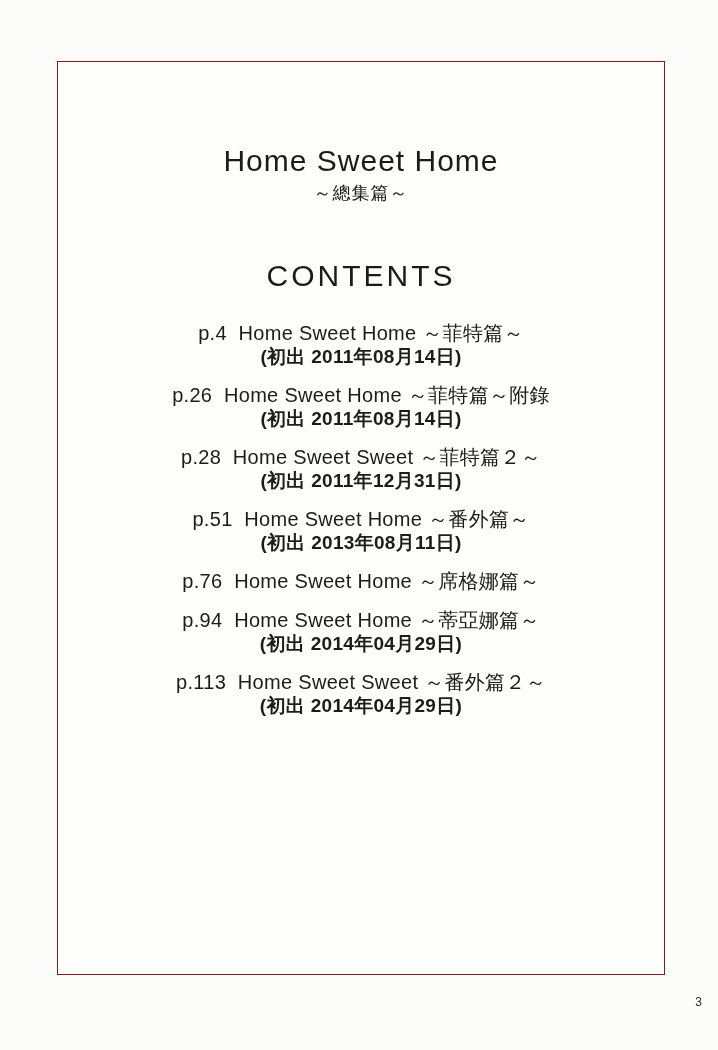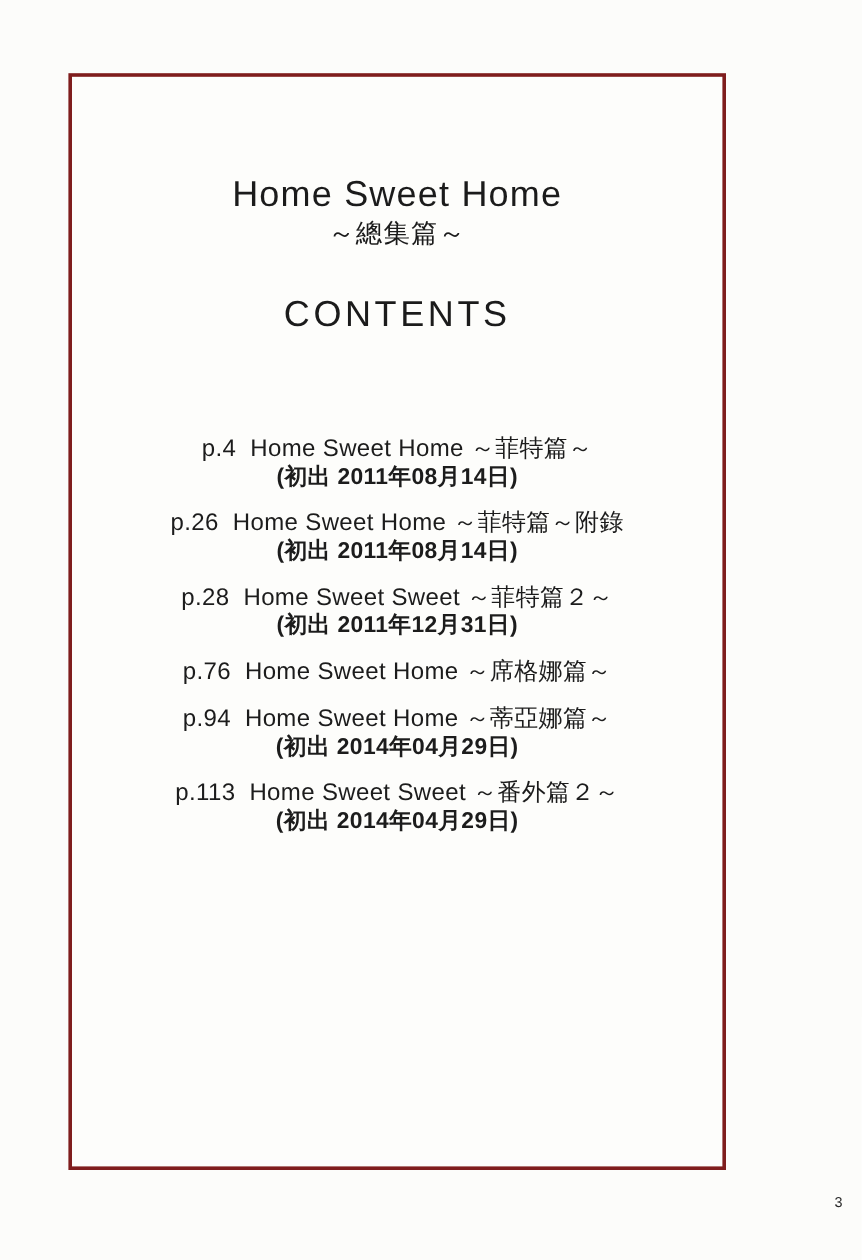--- a/index.html
+++ b/index.html
@@ -16,52 +16,52 @@
     position: relative;
     width: 718px;
     height: 1050px;
     background: #fcfcfa;
     overflow: hidden;
   }
   .frame {
     position: absolute;
     left: 57px;
     top: 61px;
-    width: 548px;
+    width: 608px;
     height: 914px;
-    border: 3px solid #7f1d1d;
+    border: 1px solid #7f1d1d;
     box-sizing: border-box;
     background: #fdfdfb;
   }
   .content {
     text-align: center;
     padding-top: 82px;
     color: #1b1b1b;
   }
   .title-latin {
     font-size: 30px;
     line-height: 34px;
     letter-spacing: 1px;
     color: #1b1b1b;
   }
   .title-cjk {
-    font-size: 22px;
+    font-size: 18px;
     line-height: 30px;
     letter-spacing: 1px;
     color: #1b1b1b;
   }
   .contents-heading {
-    margin-top: 36px;
+    margin-top: 51px;
     font-size: 30px;
     line-height: 34px;
     letter-spacing: 3px;
     color: #1b1b1b;
   }
   .toc {
-    margin-top: 83px;
+    margin-top: 29px;
   }
   .toc-entry {
     margin-bottom: 16px;
   }
   .entry-line1 {
     font-size: 20px;
     line-height: 23px;
     letter-spacing: 0.3px;
     color: #1c1c1c;
     white-space: pre;
@@ -105,20 +105,24 @@
         <div class="toc-entry">
           <div class="entry-line1">p.26  Home Sweet Home ～菲特篇～附錄</div>
           <div class="entry-line2">(初出 2011年08月14日)</div>
         </div>
 
         <div class="toc-entry">
           <div class="entry-line1">p.28  Home Sweet Sweet ～菲特篇２～</div>
           <div class="entry-line2">(初出 2011年12月31日)</div>
         </div>
 
+        <div class="toc-entry">
+          <div class="entry-line1">p.51  Home Sweet Home ～番外篇～</div>
+          <div class="entry-line2">(初出 2013年08月11日)</div>
+        </div>
 
 
         <div class="toc-entry">
           <div class="entry-line1">p.76  Home Sweet Home ～席格娜篇～</div>
         </div>
 
         <div class="toc-entry">
           <div class="entry-line1">p.94  Home Sweet Home ～蒂亞娜篇～</div>
           <div class="entry-line2">(初出 2014年04月29日)</div>
         </div>

